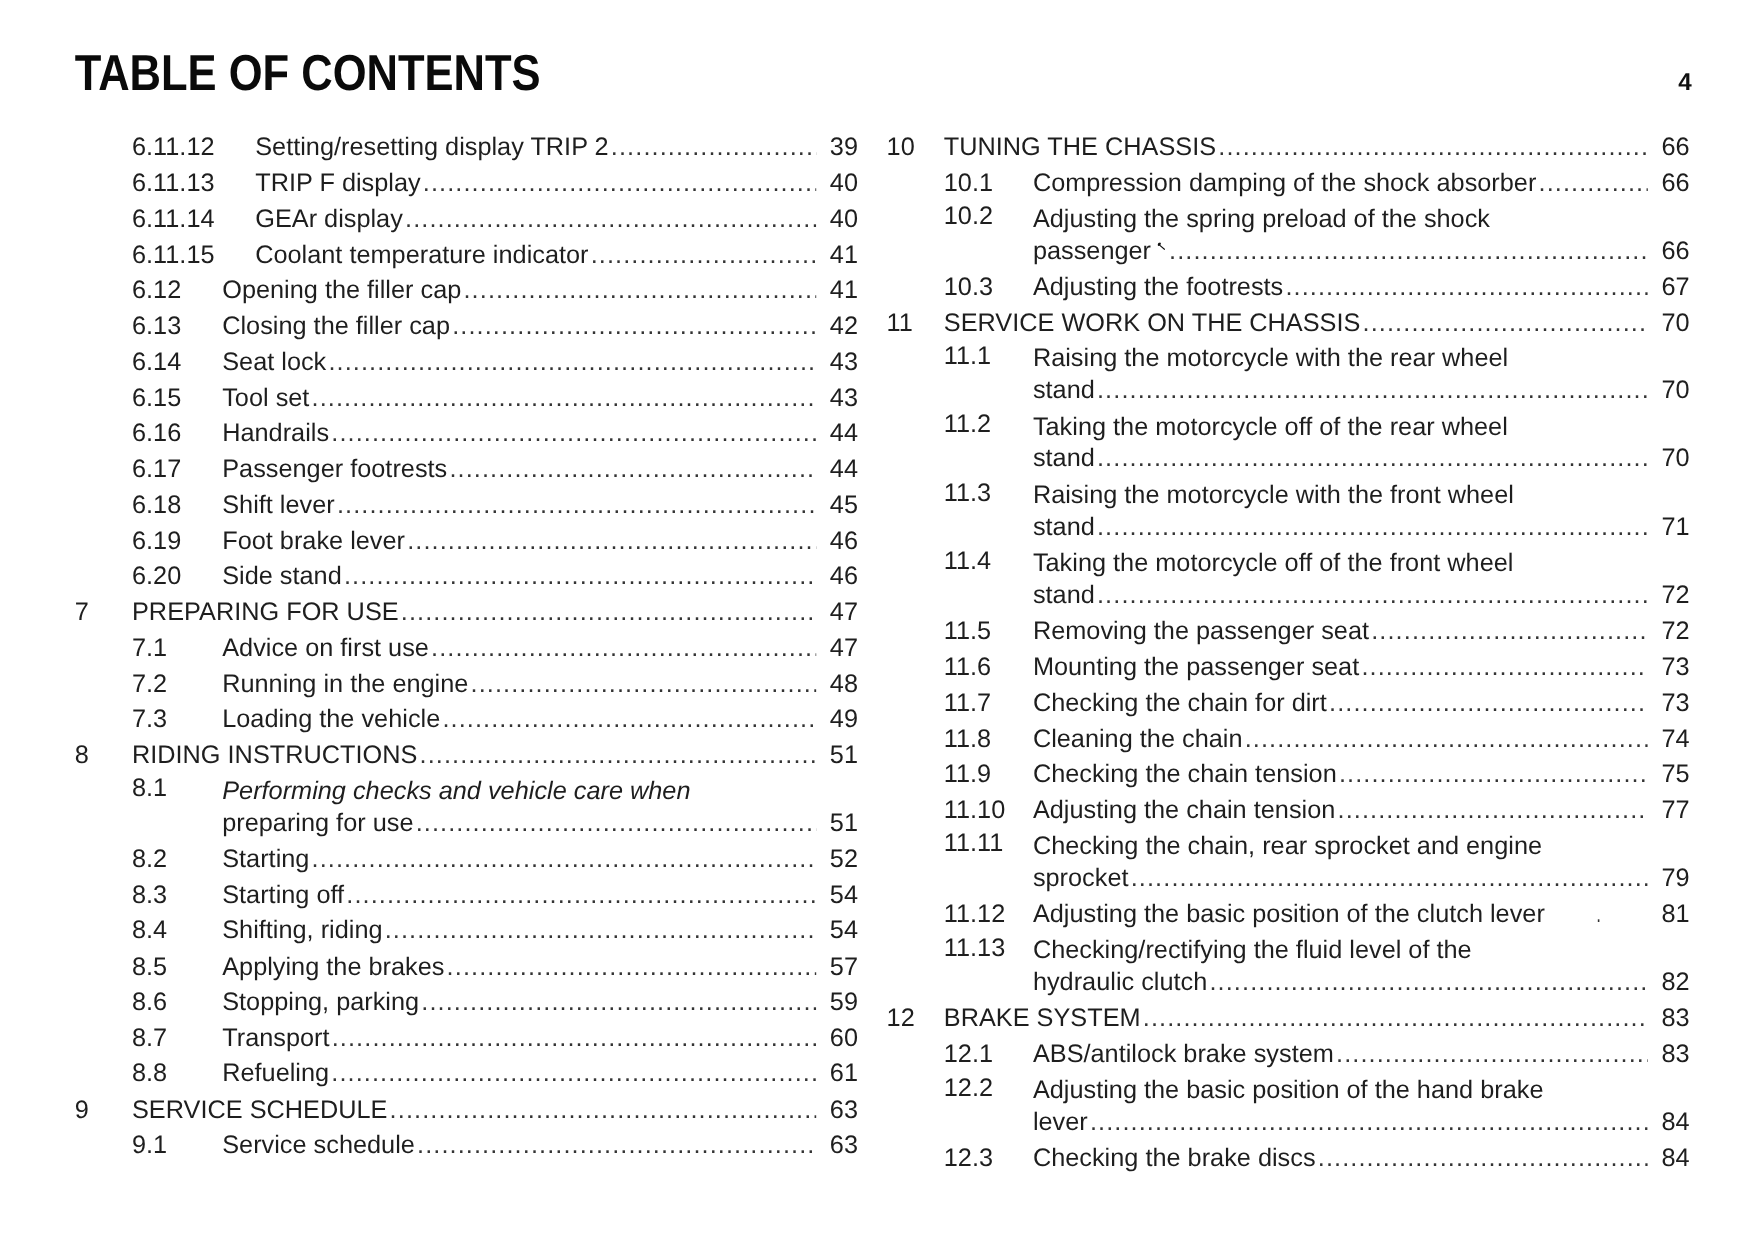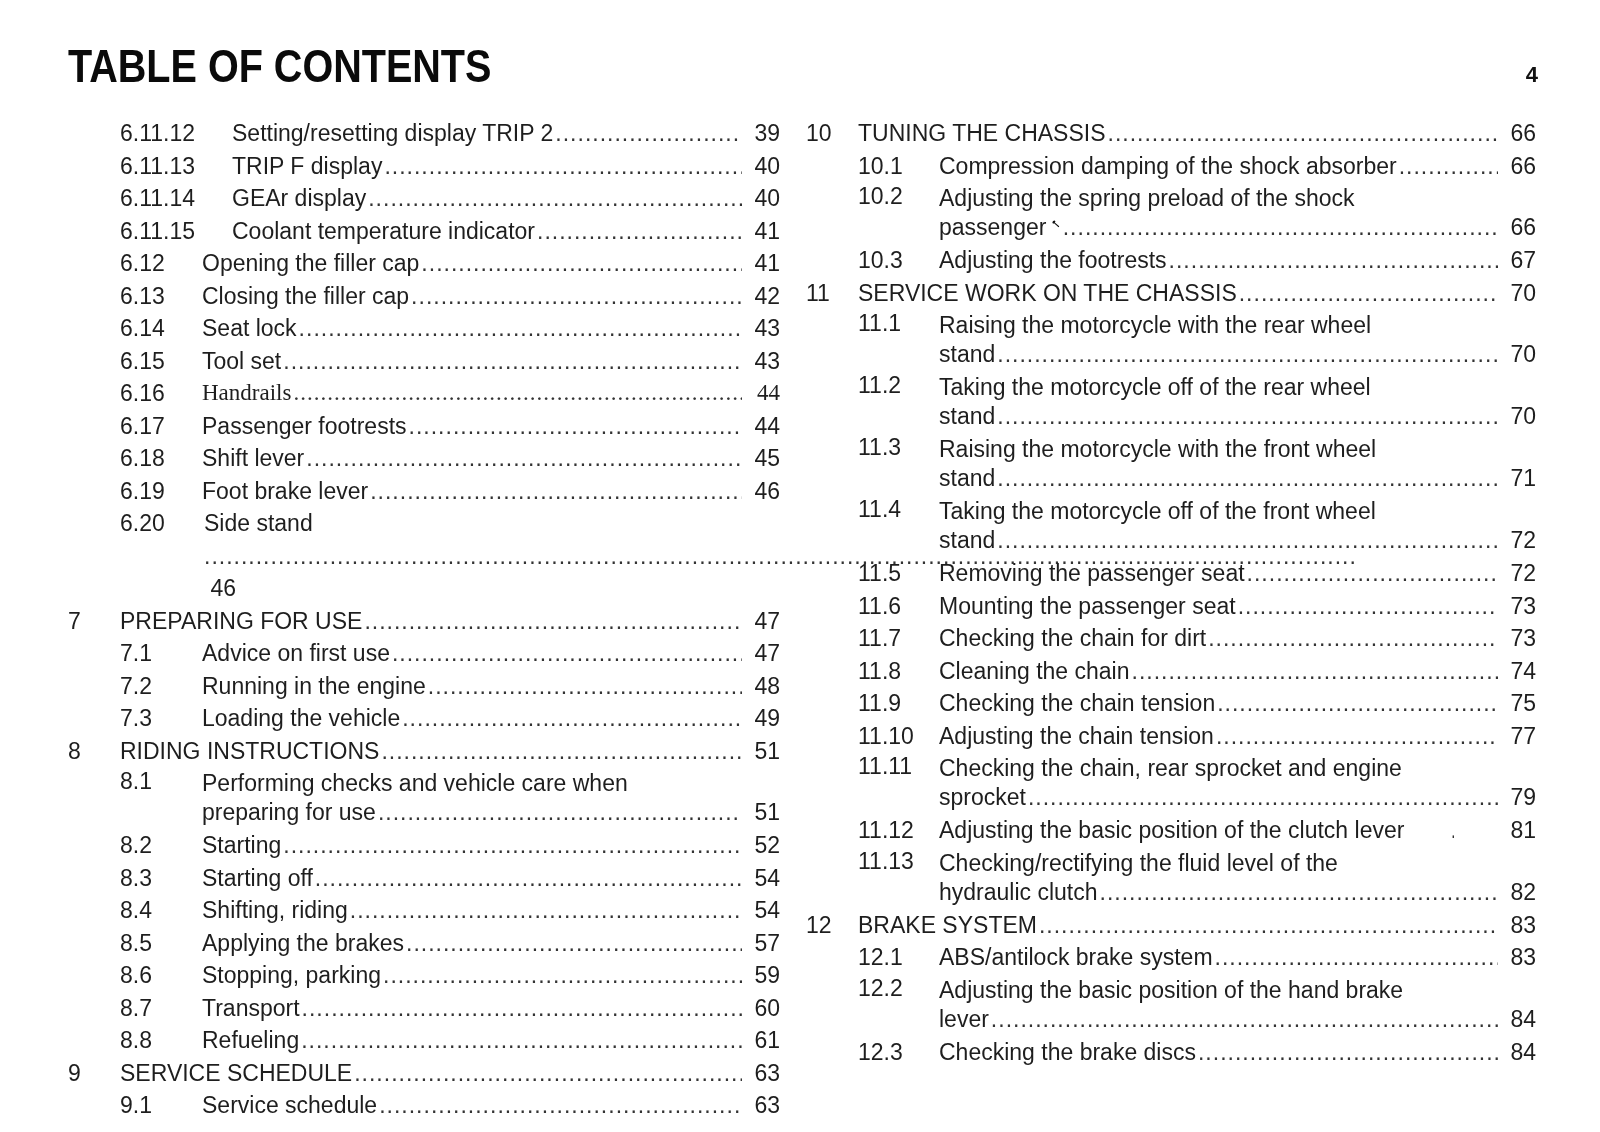--- a/index.html
+++ b/index.html
@@ -90,21 +90,21 @@
     <div class="entry">
       <span class="num" style="left: 52px;">6.15</span>
       <div class="line" style="padding-left: 134px;">
         <span class="txt">Tool set</span>
         <span class="dots"></span>
         <span class="pg">43</span>
       </div>
     </div>
     <div class="entry">
       <span class="num" style="left: 52px;">6.16</span>
-      <div class="line" style="padding-left: 134px; font-family: Liberation Serif, serif;">
+      <div class="line" style="padding-left: 134px;">
         <span class="txt">Handrails</span>
         <span class="dots"></span>
         <span class="pg">44</span>
       </div>
     </div>
     <div class="entry">
       <span class="num" style="left: 52px;">6.17</span>
       <div class="line" style="padding-left: 134px;">
         <span class="txt">Passenger footrests</span>
         <span class="dots"></span>
@@ -122,21 +122,21 @@
     <div class="entry">
       <span class="num" style="left: 52px;">6.19</span>
       <div class="line" style="padding-left: 134px;">
         <span class="txt">Foot brake lever</span>
         <span class="dots"></span>
         <span class="pg">46</span>
       </div>
     </div>
     <div class="entry">
       <span class="num" style="left: 52px; text-align: right;">6.20</span>
-      <div class="line" style="padding-left: 134px; flex-direction: column;">
+      <div class="line" style="padding-left: 134px;">
         <span class="txt">Side stand</span>
         <span class="dots"></span>
         <span class="pg">46</span>
       </div>
     </div>
     <div class="entry">
       <span class="num" style="left: 0px;">7</span>
       <div class="line" style="padding-left: 52px;">
         <span class="txt">PREPARING FOR USE</span>
         <span class="dots"></span>
@@ -170,21 +170,21 @@
     <div class="entry">
       <span class="num" style="left: 0px;">8</span>
       <div class="line" style="padding-left: 52px;">
         <span class="txt">RIDING INSTRUCTIONS</span>
         <span class="dots"></span>
         <span class="pg">51</span>
       </div>
     </div>
     <div class="entry wrapped">
       <span class="num" style="left: 52px;">8.1</span>
-      <div class="first" style="padding-left: 134px;">Performing checks and vehicle care when</div>
+      <div class="first" style="padding-left: 134px; font-style: italic;">Performing checks and vehicle care when</div>
       <div class="line" style="padding-left: 134px;">
         <span class="txt">preparing for use</span>
         <span class="dots"></span>
         <span class="pg">51</span>
       </div>
     </div>
     <div class="entry">
       <span class="num" style="left: 52px;">8.2</span>
       <div class="line" style="padding-left: 134px;">
         <span class="txt">Starting</span>

